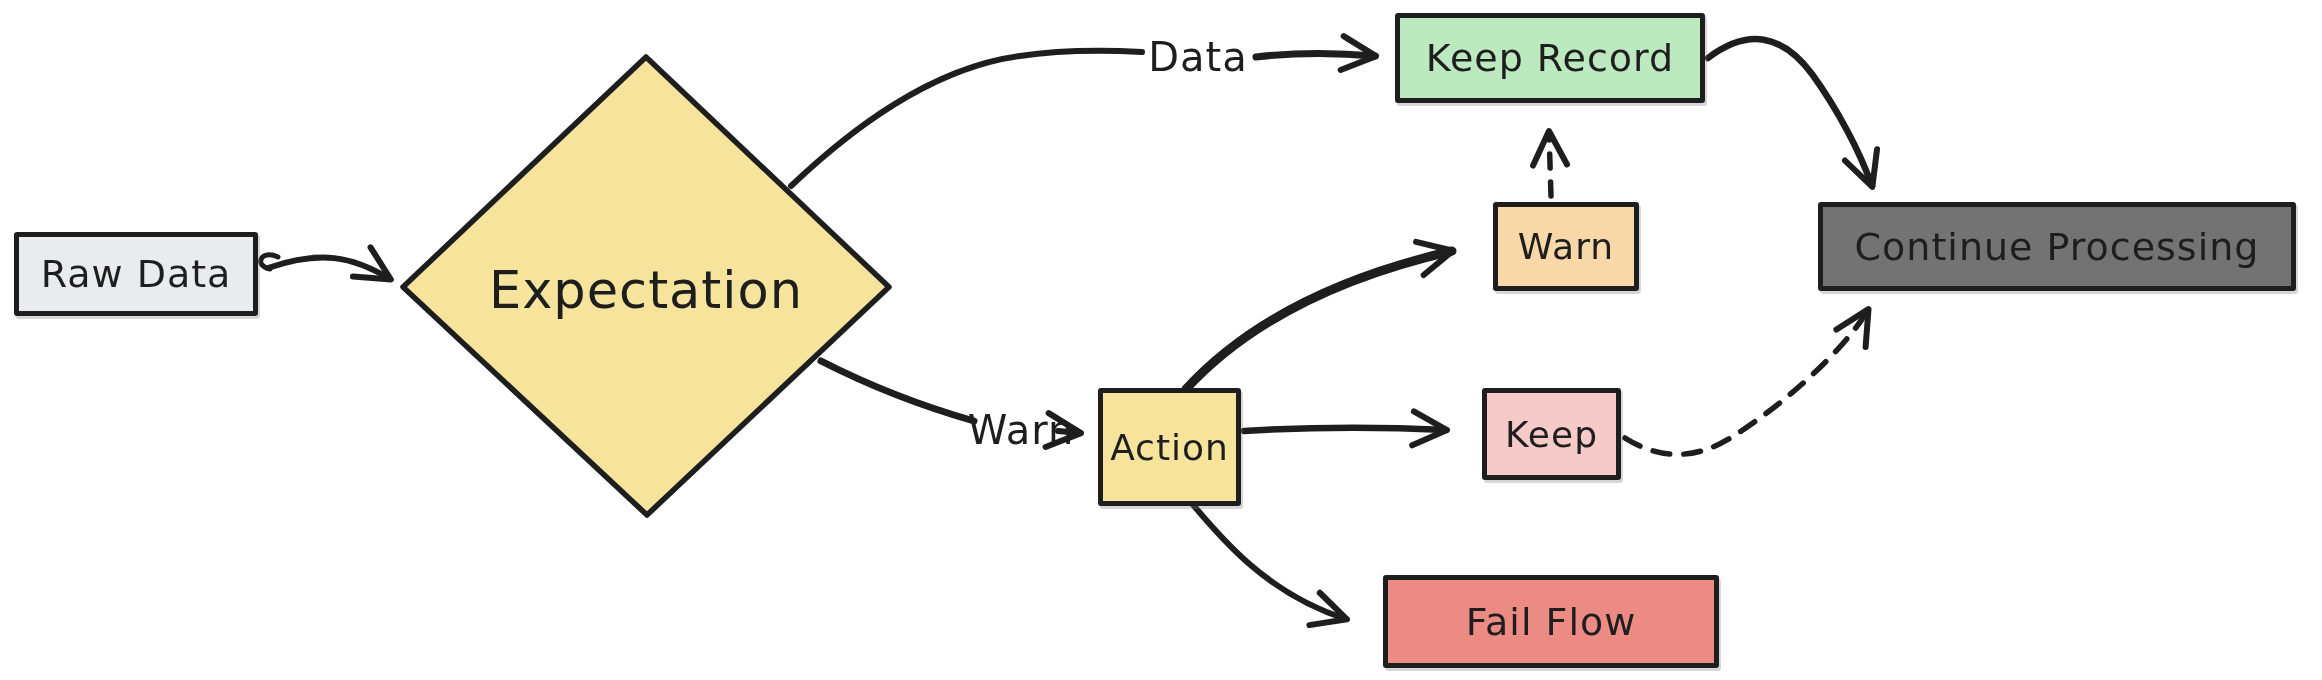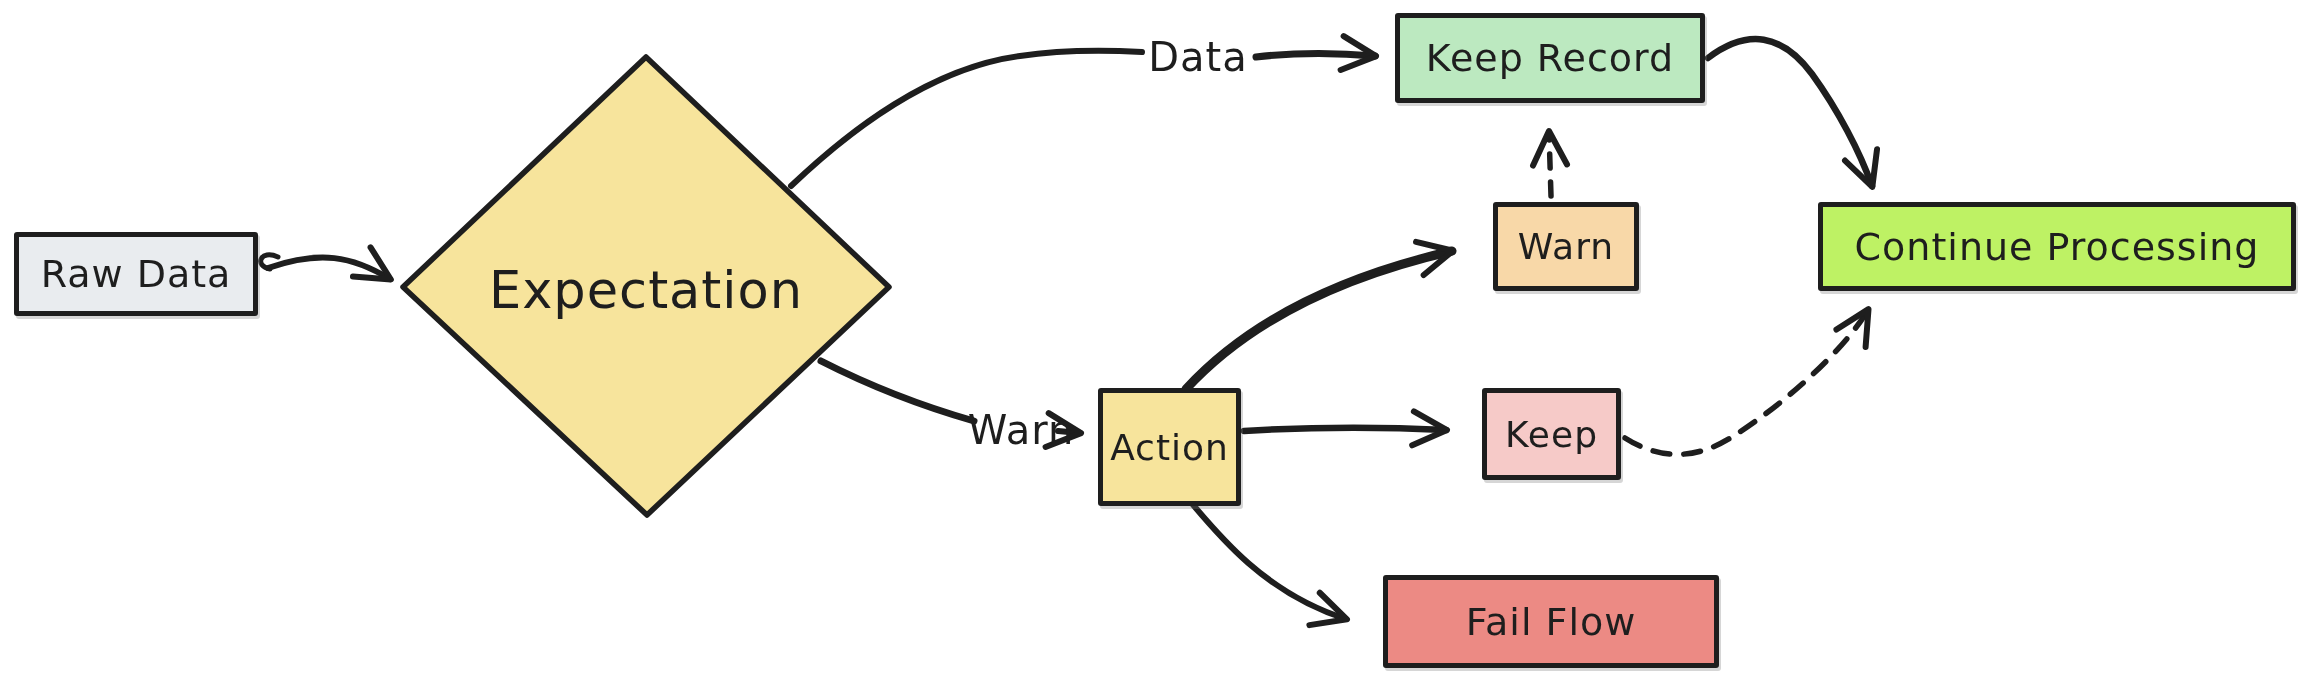--- a/index.html
+++ b/index.html
@@ -107,20 +107,20 @@
   </div>
 
   <div class="node small" id="n-drop" style="background: rgb(246, 202, 200);">
     <span>Keep</span>
   </div>
 
   <div class="node" id="n-fail-flow" style="background: rgb(236, 138, 132);">
     <span>Fail Flow</span>
   </div>
 
-  <div class="node" id="n-continue-processing" style="background: #bef264;">
+  <div class="node" id="n-continue-processing" style="background: #737373;">
     <span>Continue Processing</span>
   </div>
 
   <div class="edge-label" id="lbl-pass">Data</div>
   <div class="edge-label" id="lbl-fail">Warn</div>
 
 </div>
 
 </body></html>

